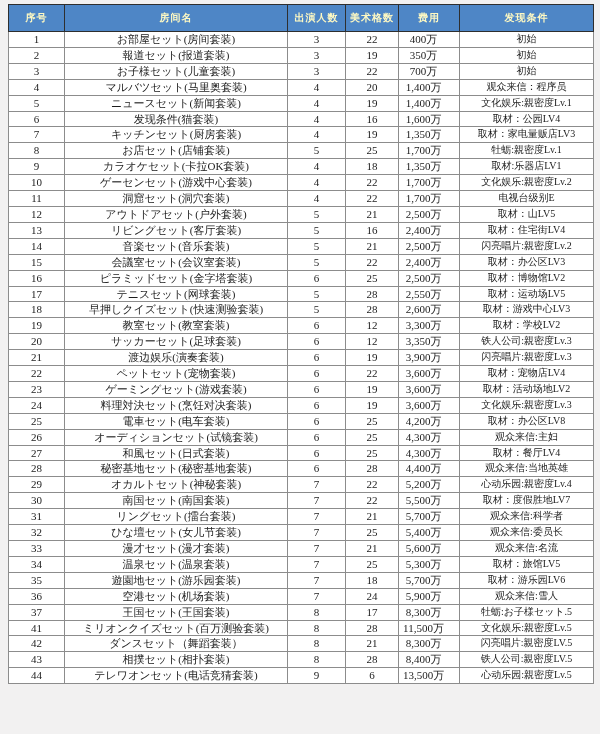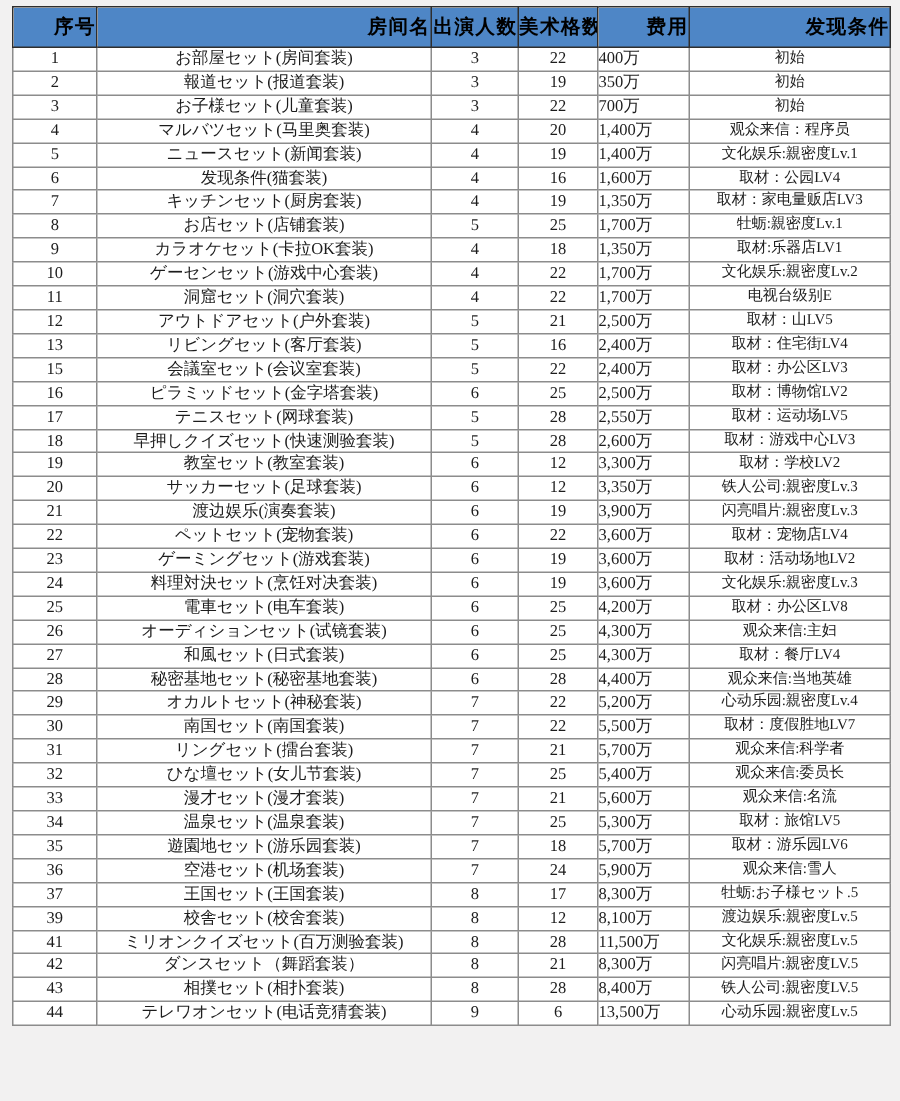--- a/index.html
+++ b/index.html
@@ -27,44 +27,44 @@
     border:1px solid var(--border-outer);
   }
   col.c-idx{width:56px;}
   col.c-name{width:223px;}
   col.c-perf{width:58px;}
   col.c-art{width:53px;}
   col.c-cost{width:61px;}
   col.c-cond{width:134px;}
   thead th{
     background:var(--header-bg);
-    color:#000000;
-    font-size:13px;
+    color:#fef9c3;
+    font-size:10px;
     font-weight:bold;
     height:27px;
     padding:0;
     border:1px solid #2e2e2e;
-    text-align:right;
+    text-align:center;
     letter-spacing:1px;
     white-space:nowrap;
     overflow:hidden;
   }
   tbody td{
     font-size:11px;
     color:var(--text);
     height:14.9px;
     line-height:14.9px;
     padding:0;
     border:1px solid var(--border-inner);
     text-align:center;
     white-space:nowrap;
     overflow:hidden;
   }
   tbody td.c-cost{
-    text-align:left;
+    text-align:center;
     padding-right:11px;
   }
   tbody td.c-cond{
     font-size:10px;
   }
 </style>
 </head>
 <body>
 
 <div class="page">
@@ -186,20 +186,28 @@
         </tr>
         <tr>
           <td class="c-idx">13</td>
           <td class="c-name">リビングセット(客厅套装)</td>
           <td class="c-perf">5</td>
           <td class="c-art">16</td>
           <td class="c-cost">2,400万</td>
           <td class="c-cond">取材：住宅街LV4</td>
         </tr>
         <tr>
+          <td class="c-idx">14</td>
+          <td class="c-name">音楽セット(音乐套装)</td>
+          <td class="c-perf">5</td>
+          <td class="c-art">21</td>
+          <td class="c-cost">2,500万</td>
+          <td class="c-cond">闪亮唱片:親密度Lv.2</td>
+        </tr>
+        <tr>
           <td class="c-idx">15</td>
           <td class="c-name">会議室セット(会议室套装)</td>
           <td class="c-perf">5</td>
           <td class="c-art">22</td>
           <td class="c-cost">2,400万</td>
           <td class="c-cond">取材：办公区LV3</td>
         </tr>
         <tr>
           <td class="c-idx">16</td>
           <td class="c-name">ピラミッドセット(金字塔套装)</td>
@@ -370,28 +378,20 @@
         </tr>
         <tr>
           <td class="c-idx">37</td>
           <td class="c-name">王国セット(王国套装)</td>
           <td class="c-perf">8</td>
           <td class="c-art">17</td>
           <td class="c-cost">8,300万</td>
           <td class="c-cond">牡蛎:お子様セット.5</td>
         </tr>
         <tr>
-          <td class="c-idx">39</td>
-          <td class="c-name">校舎セット(校舍套装)</td>
-          <td class="c-perf">8</td>
-          <td class="c-art">12</td>
-          <td class="c-cost">8,100万</td>
-          <td class="c-cond">渡边娱乐:親密度Lv.5</td>
-        </tr>
-        <tr>
           <td class="c-idx">41</td>
           <td class="c-name">ミリオンクイズセット(百万测验套装)</td>
           <td class="c-perf">8</td>
           <td class="c-art">28</td>
           <td class="c-cost">11,500万</td>
           <td class="c-cond">文化娱乐:親密度Lv.5</td>
         </tr>
         <tr>
           <td class="c-idx">42</td>
           <td class="c-name">ダンスセット（舞蹈套装）</td>

